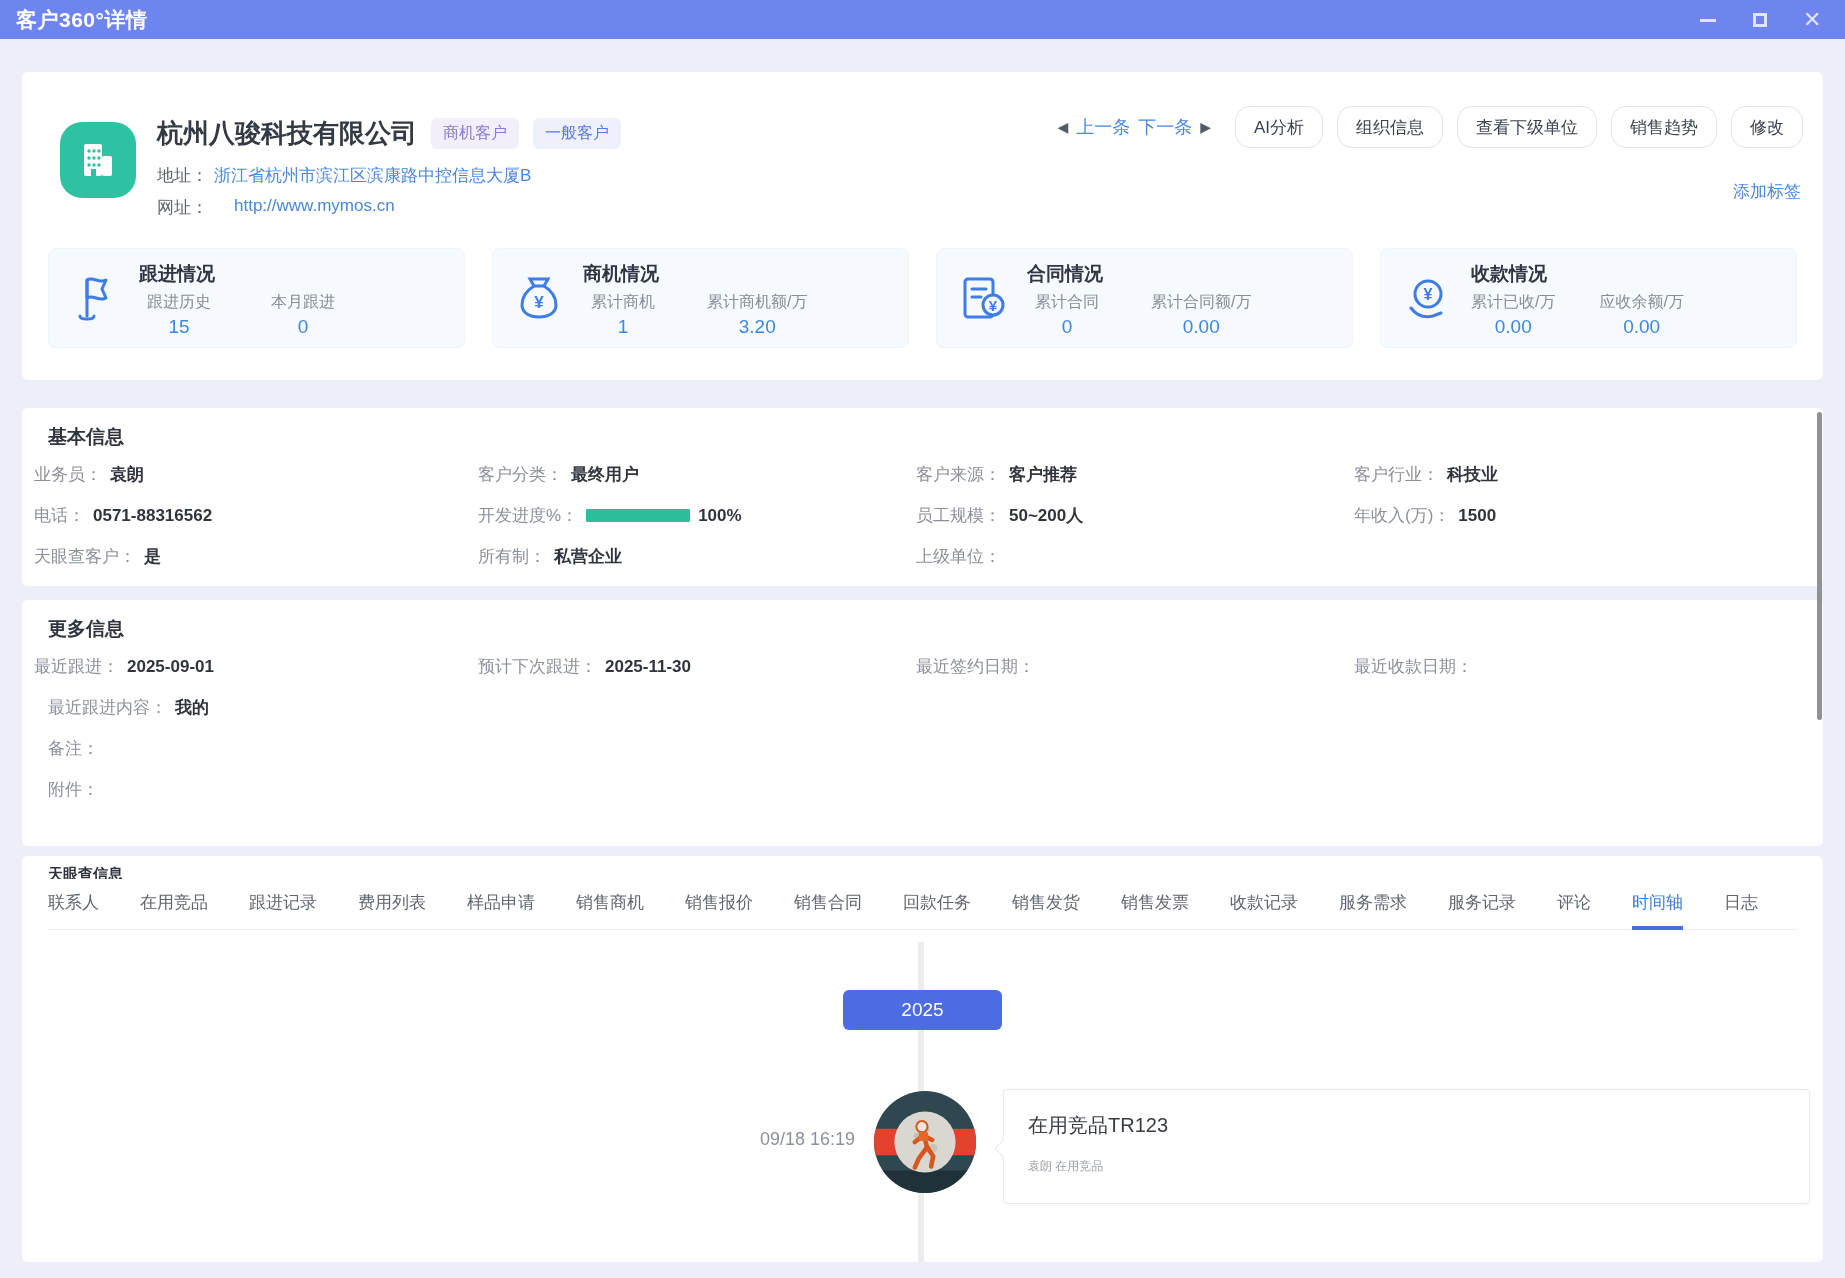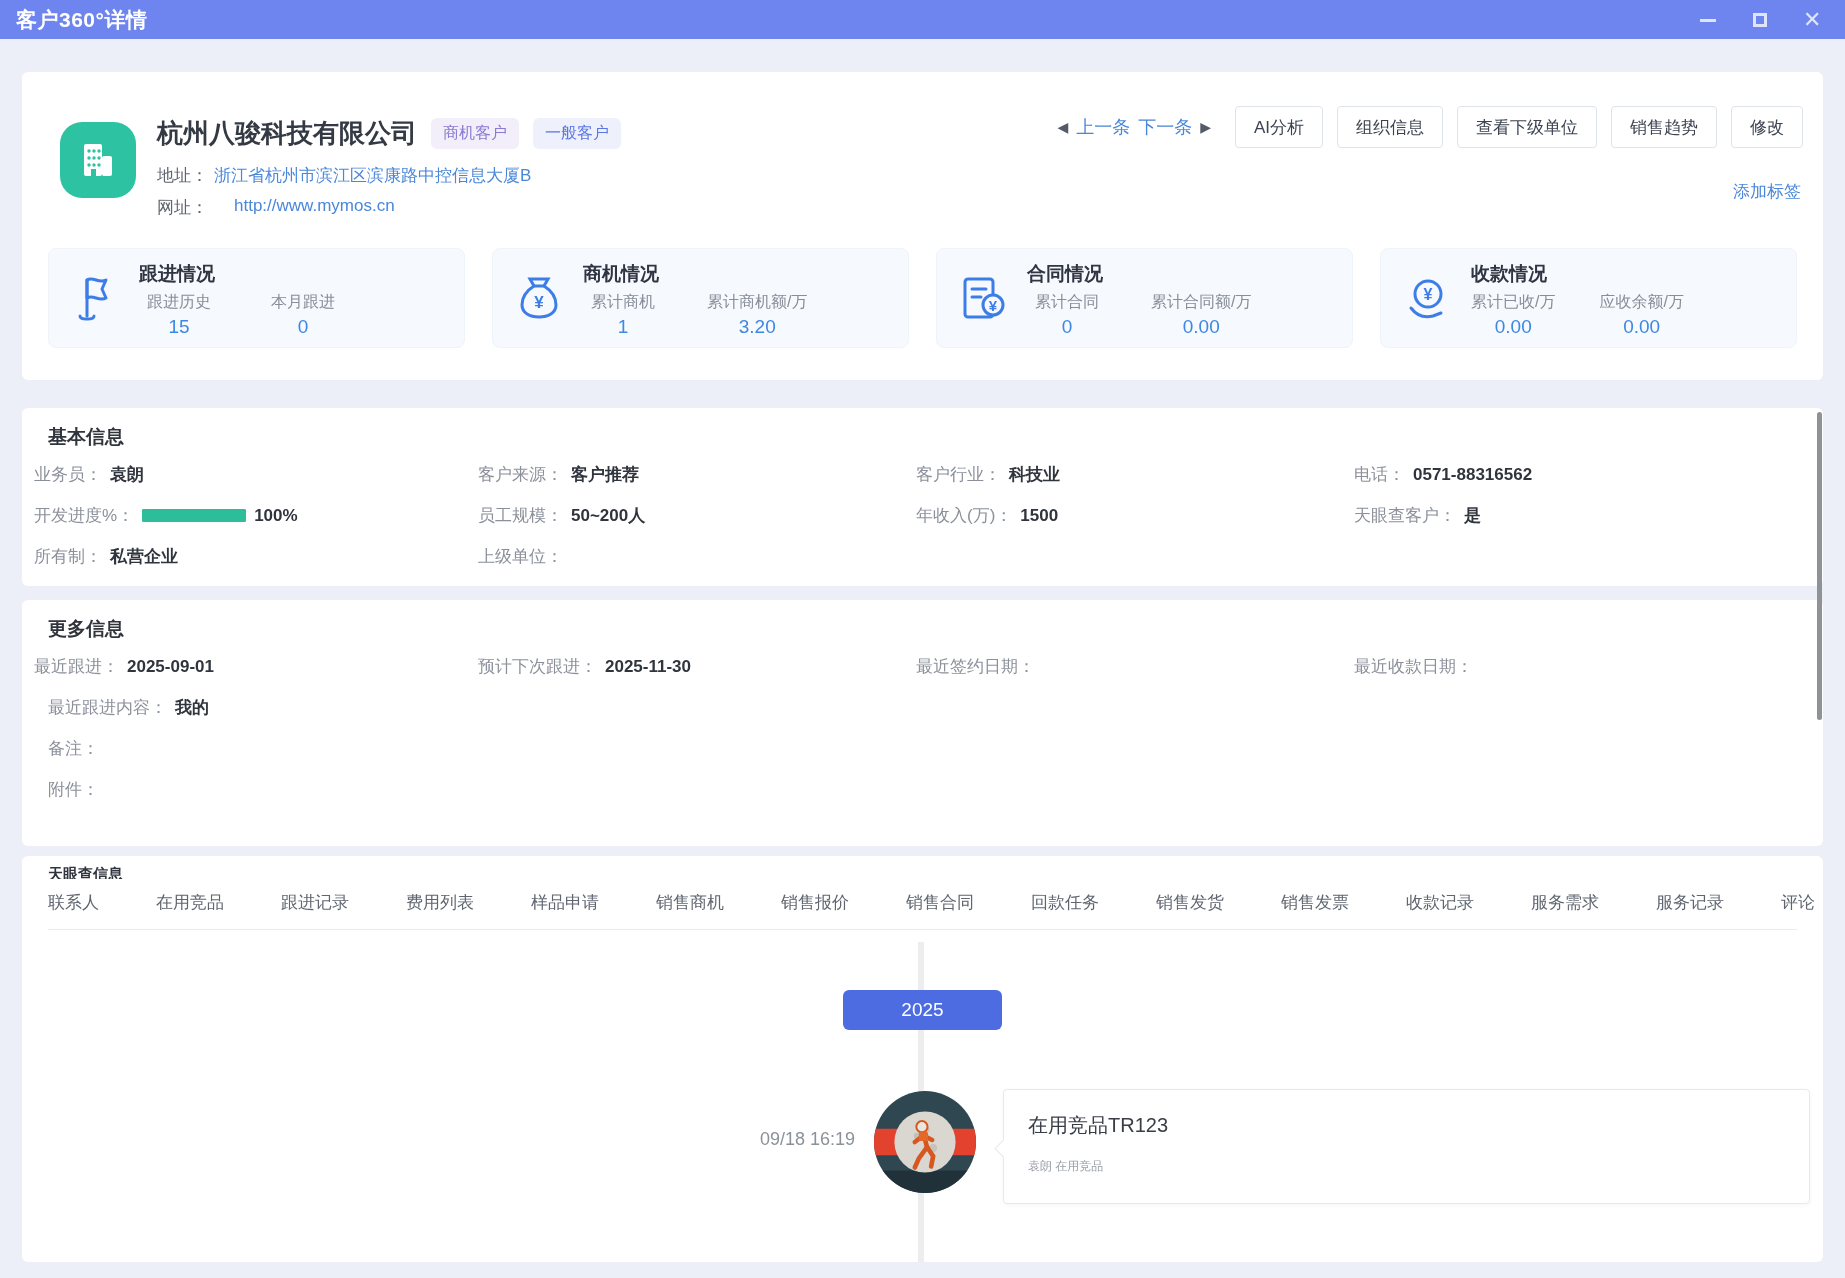--- a/index.html
+++ b/index.html
@@ -32,21 +32,21 @@
   .tag-0 { color:#8a7ad2; background:#f2eefa; }
   .tag-1 { color:#5b76e6; background:#eef1fb; }
   .addr-row { position:absolute; left:135px; top:92px; font-size:17px; display:flex; gap:6px; }
   .web-row  { position:absolute; left:135px; top:124px; font-size:17px; display:flex; gap:26px; }
   .field-label { color:#5f646e; }
   .link { color:#4a87d9; cursor:pointer; }
 
   .header-actions { position:absolute; right:20px; top:34px; display:flex; align-items:center; gap:14px; }
   .nav-links { display:flex; align-items:center; gap:8px; margin-right:10px; font-size:18px; }
   .nav-arrow { color:#555b66; font-size:14px; }
-  .btn { height:42px; padding:0 18px; background:#fff; border:1px solid #dfe3ea; border-radius:4px;
+  .btn { height:42px; padding:0 18px; background:#fff; border:1px solid #dfe3ea; border-radius:15px;
          font-size:17px; color:#3c4350; display:flex; align-items:center; cursor:pointer; white-space:nowrap; }
   .add-tag { position:absolute; right:22px; top:108px; font-size:17px; }
 
   
   .stats-row { position:absolute; left:26px; right:26px; top:176px; display:flex; gap:27px; }
   .stat-card { flex:1; height:100px; background:#f6f9fd; border:1px solid #eef4fa; border-radius:8px;
                display:flex; align-items:center; padding-left:20px; }
   .stat-icon { width:52px; height:52px; margin-right:18px; flex:none; }
   .stat-body { padding-top:2px; }
   .stat-title { font-size:19px; font-weight:bold; color:#2f3542; margin-bottom:5px; }
@@ -62,21 +62,21 @@
   .info-cell .lab { color:#8b909a; margin-right:8px; white-space:nowrap; }
   .info-cell .val { color:#30353d; font-weight:bold; }
   .info-line { padding:0 26px; }
   .progress-track { display:inline-block; width:104px; height:13px; background:#2cbd9a;
                     border:1px solid #2cbd9a; border-radius:1px; margin-right:8px; }
   .progress-val { color:#30353d; font-weight:normal; }
 
   
   .clipped-heading { height:15px; overflow:hidden; line-height:19px; font-size:15px; font-weight:bold;
                      color:#30353d; margin:8px 0 6px 26px; }
-  .tabs-row { margin:12px 26px; display:flex; gap:57px; border-bottom:1px solid #e9ecf2; }
+  .tabs-row { margin:12px 26px; display:flex; gap:41px; border-bottom:1px solid #e9ecf2; }
   .tab { font-size:17px; color:#5f6670; padding-bottom:12px; border-bottom:4px solid transparent;
          margin-bottom:-1px; cursor:pointer; white-space:nowrap; }
   .tab.active { color:#3f7dd8; border-bottom-color:#4b6ee0; }
 
   
   .timeline { position:relative; height:334px; }
   .tl-line { position:absolute; left:896px; top:0; bottom:0; width:6px; background:#ededee; }
   .tl-year { position:absolute; left:821px; top:48px; width:159px; height:40px; background:#4e6ce2;
              border-radius:6px; color:#fff; font-size:19px; display:flex; align-items:center; justify-content:center; }
   .tl-entry { position:absolute; left:0; right:0; top:147px; height:115px; }
@@ -240,20 +240,24 @@
         </div>
       </div>
   </div>
 
   <div class="card card-basic">
     <div class="section-title">基本信息</div>
     <div class="info-grid" id="basic-grid">
         <div class="info-cell">
           <span class="lab">业务员：</span>
       <span class="val">袁朗</span>
+        </div>
+        <div class="info-cell">
+          <span class="lab">客户分类：</span>
+      <span class="val">最终用户</span>
         </div>
         <div class="info-cell">
           <span class="lab">客户来源：</span>
       <span class="val">客户推荐</span>
         </div>
         <div class="info-cell">
           <span class="lab">客户行业：</span>
       <span class="val">科技业</span>
         </div>
         <div class="info-cell">

